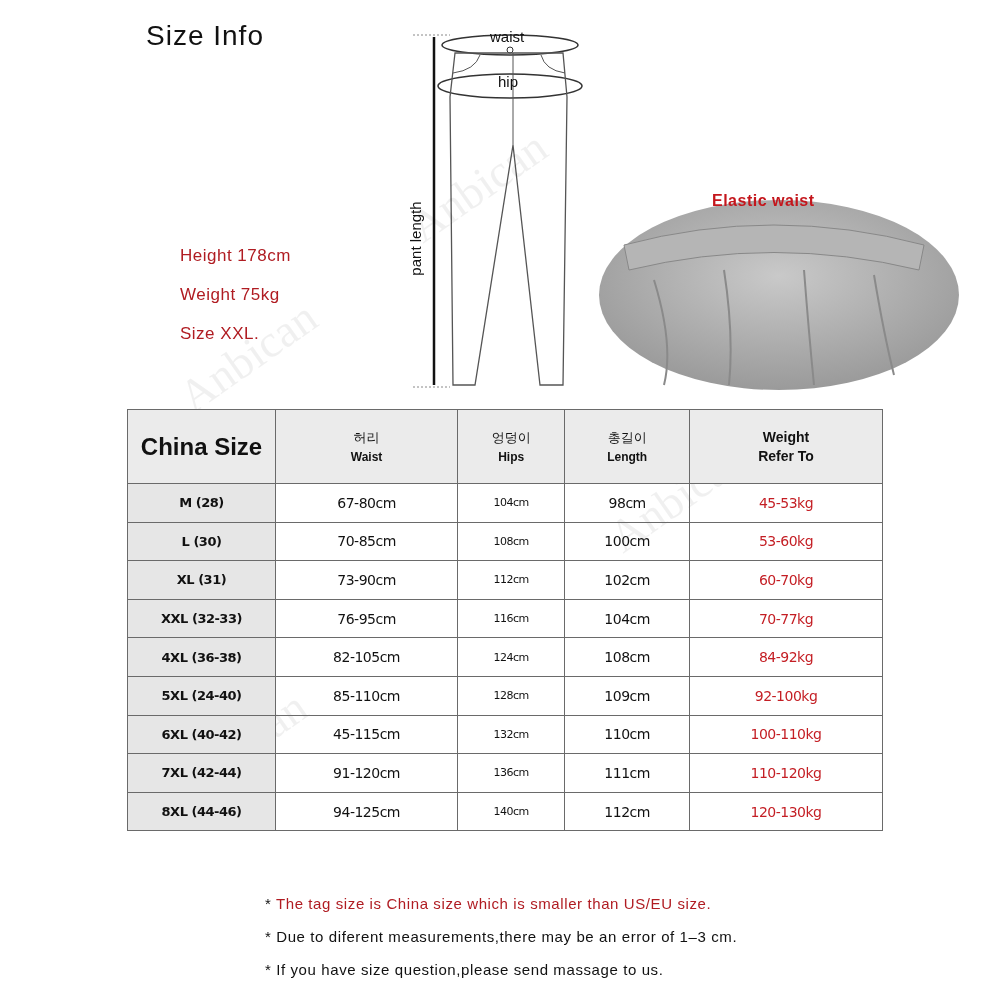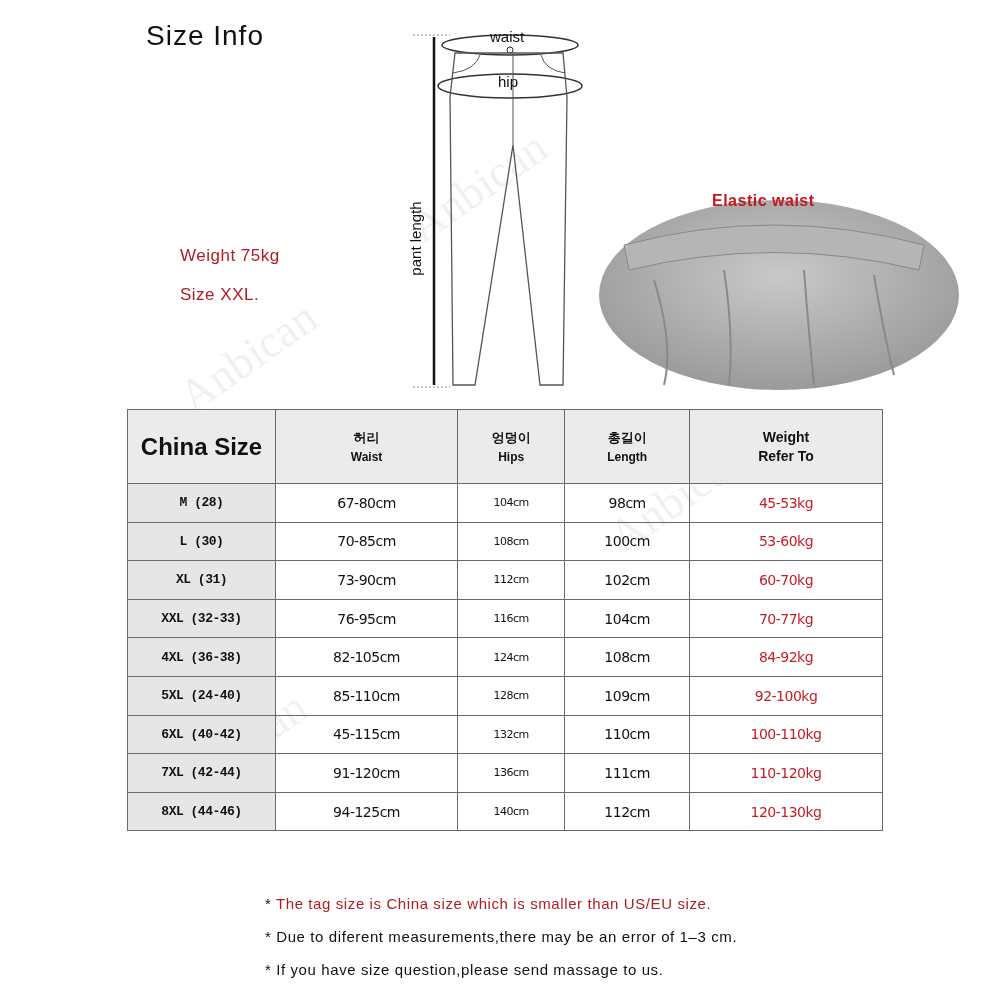--- a/index.html
+++ b/index.html
@@ -13,36 +13,37 @@
   .lbl-waist { left: 85px; top: 3px; }
   .lbl-hip { left: 93px; top: 48px; }
   .lbl-length { left: -40px; top: 205px; transform: rotate(-90deg); transform-origin: center; width: 100px; text-align: center; }
   .photo { position: absolute; left: 594px; top: 185px; width: 370px; height: 205px; }
   .elastic-label { position: absolute; left: 712px; top: 192px; font-size: 16px; font-weight: bold; color: #c4161c; letter-spacing: 0.5px; }
   .watermark { position: absolute; font-family: "Liberation Serif", serif; font-size: 46px; color: rgba(0,0,0,0.06); transform: rotate(-35deg); white-space: nowrap; pointer-events: none; }
   table.size { position: absolute; left: 127px; top: 409px; width: 756px; border-collapse: collapse; }
   table.size td, table.size th { border: 1.5px solid #6a6a6a; text-align: center; padding: 0; }
   table.size th { background: #ebebeb; height: 73px; font-weight: bold; font-size: 13px; color: #111; }
   table.size th.first { font-size: 24px; width: 147px; }
-  table.size th .ko { display: block; font-size: 13px; font-weight: bold; }
+  table.size th .ko { display: block; font-size: 13px; font-weight: normal; }
   table.size th .en { display: block; font-size: 12px; margin-top: 3px; }
   table.size th .wt { display: block; font-size: 14px; line-height: 19px; }
   table.size td { height: 37.6px; font-size: 14px; color: #111; font-family: "DejaVu Sans", sans-serif; letter-spacing: -0.5px; }
-  table.size td.size-col { background: #e6e6e6; font-weight: bold; font-size: 13px; font-family: Liberation Mono, monospace; }
+  table.size td.size-col { background: #e6e6e6; font-weight: bold; font-size: 13px; }
   table.size td.hips { font-size: 11px; }
   table.size td.weight { color: #c41e24; }
   .notes { position: absolute; left: 265px; top: 887px; font-size: 15px; color: #111; letter-spacing: 0.6px; line-height: 33px; }
   .notes .red { color: #b01c22; }
 </style>
 </head>
 <body>
 
 <div class="title">Size Info</div>
 
 <div class="model">
+  <div>Height 178cm</div>
   <div>Weight 75kg</div>
   <div>Size XXL.</div>
 </div>
 
 <div class="diagram">
   <svg width="200" height="370" viewBox="0 0 200 370">
     <line x1="8" y1="10" x2="45" y2="10" stroke="#888" stroke-dasharray="2,2"></line>
     <line x1="8" y1="362" x2="45" y2="362" stroke="#888" stroke-dasharray="2,2"></line>
     <line x1="29" y1="12" x2="29" y2="360" stroke="#111" stroke-width="2.5"></line>
     <ellipse cx="105" cy="20" rx="68" ry="10" fill="none" stroke="#333" stroke-width="1.5"></ellipse>

